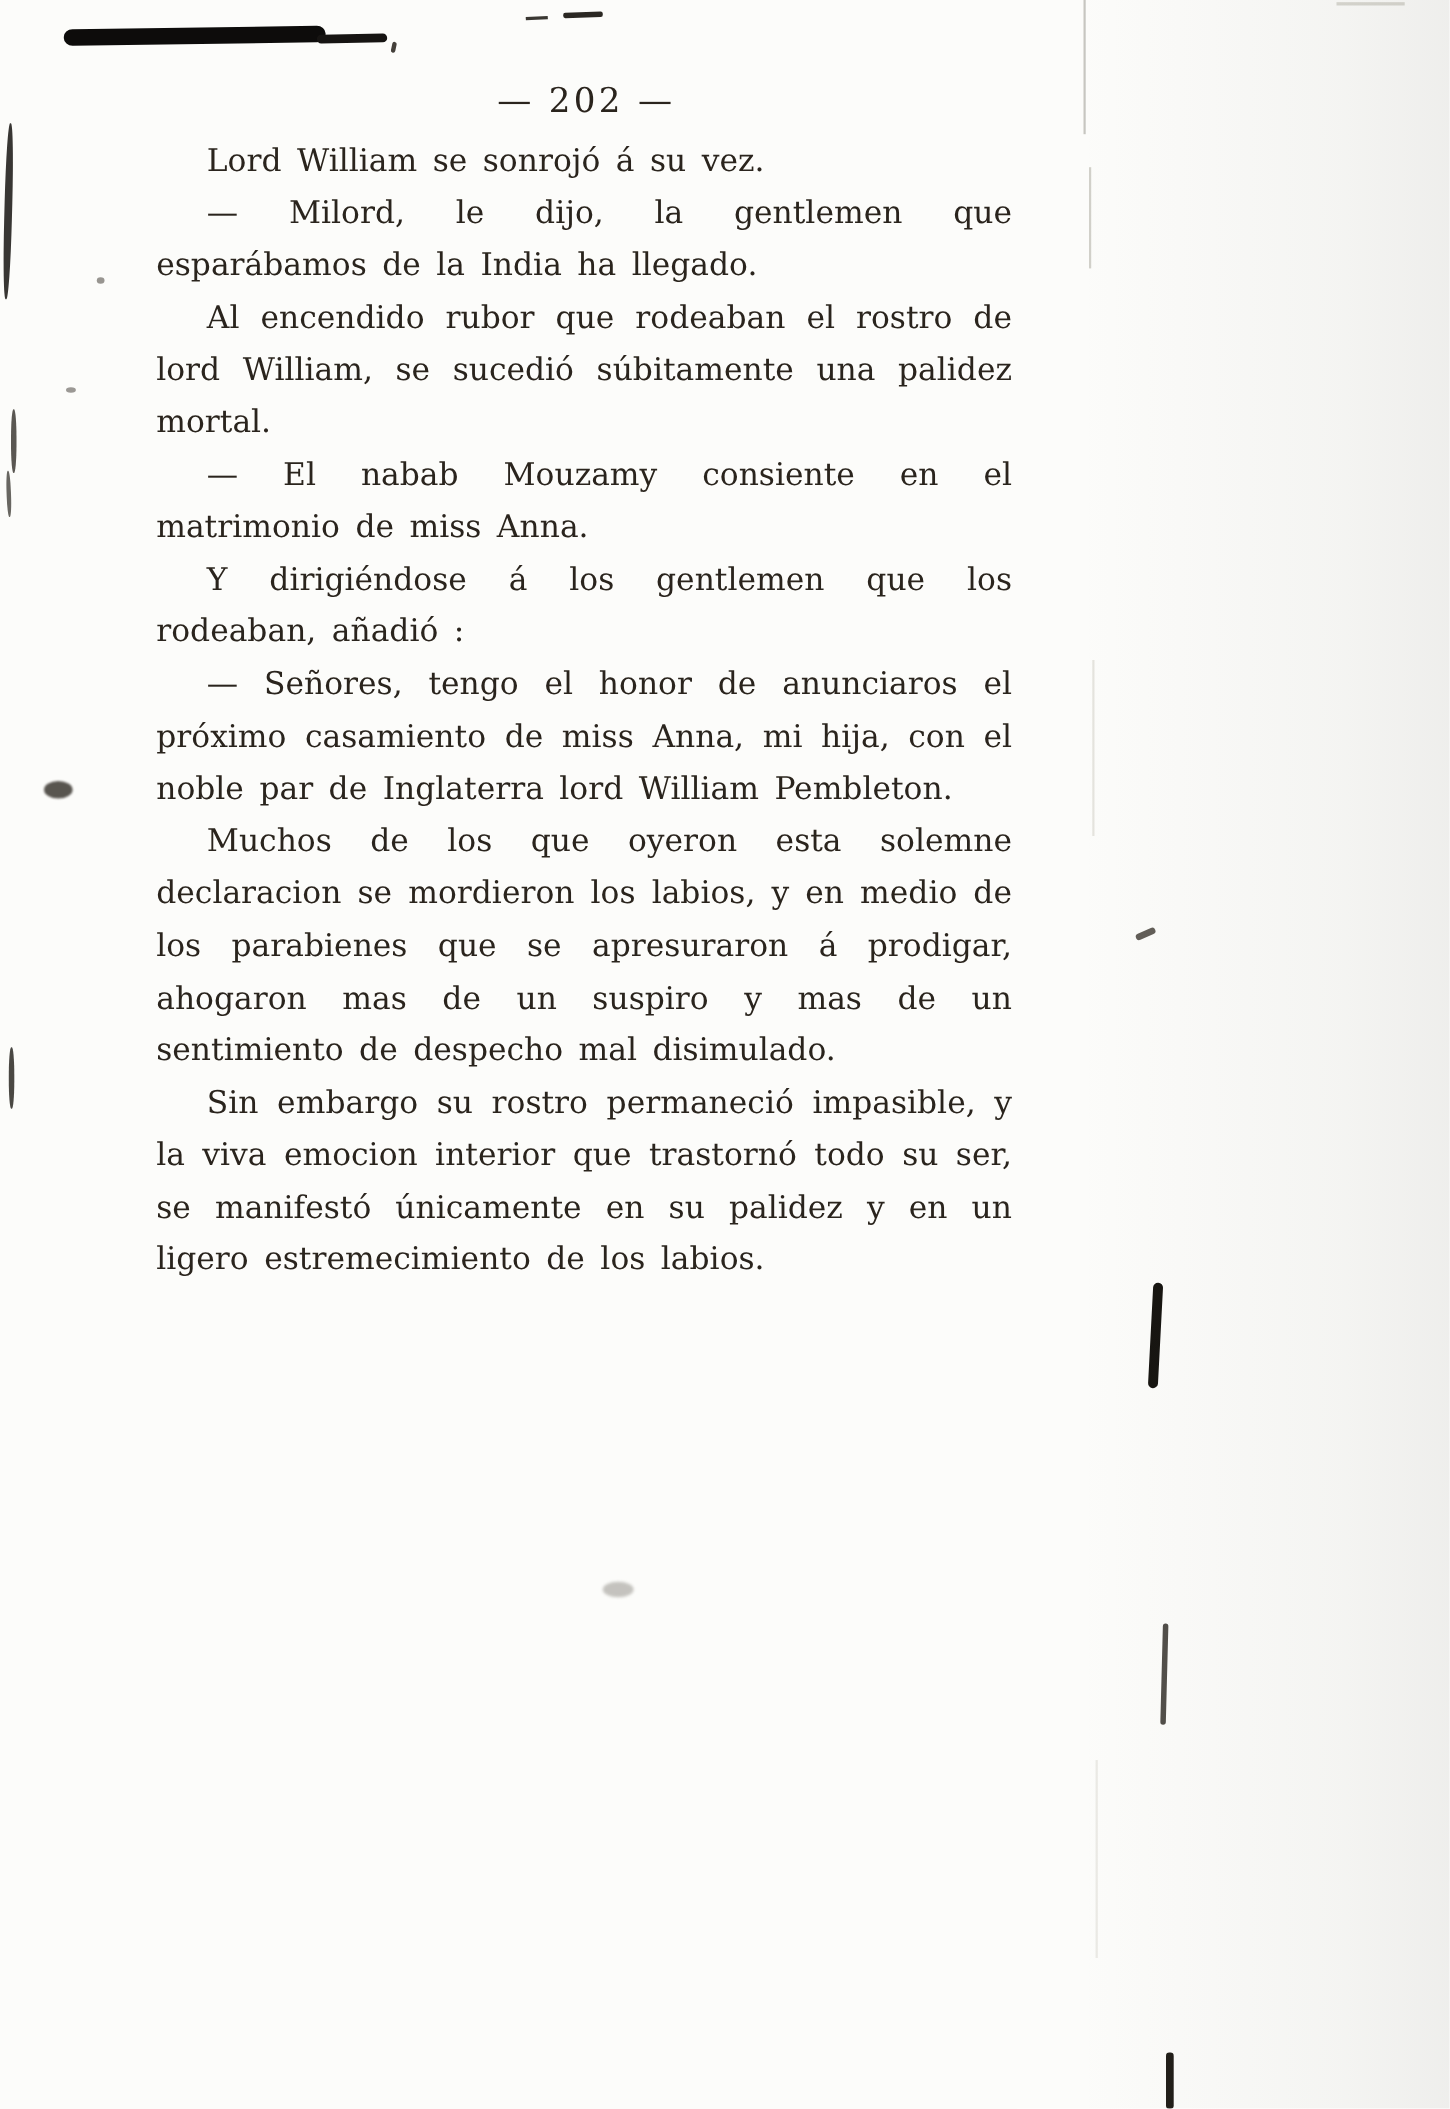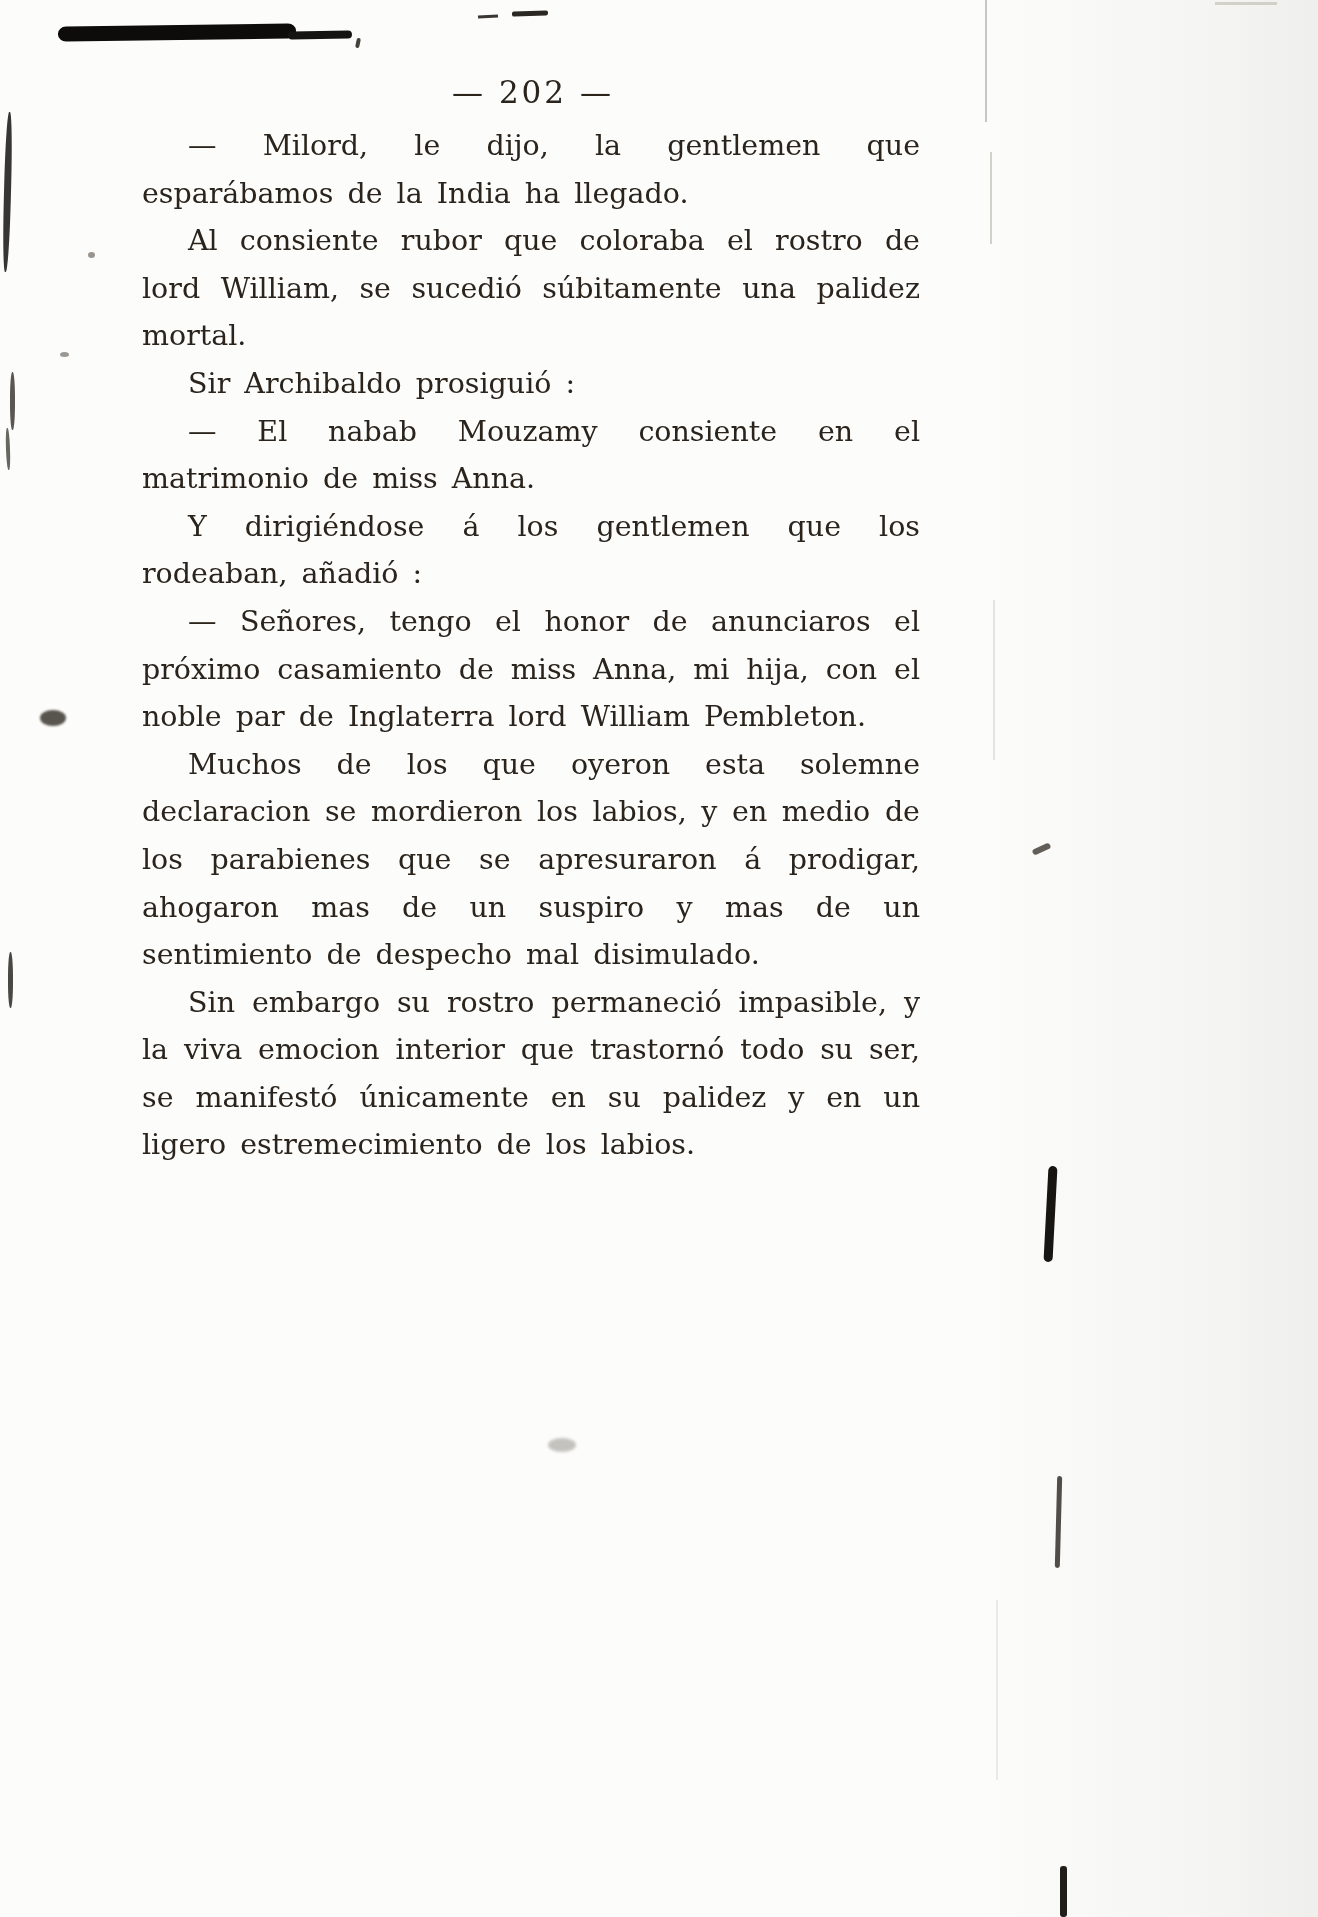--- a/index.html
+++ b/index.html
@@ -95,23 +95,23 @@
   <div class="art rmark-1"></div>
   <div class="art rmark-2"></div>
   <div class="art rmark-3"></div>
   <div class="art rarrow"></div>
   <div class="art bsmudge"></div>
   <div class="art trdash"></div>
 
   <div class="page-number">— 202 —</div>
 
   <div class="text-block">
+    <p>Lord William se sonrojó á su vez.</p>
     <p>— Milord, le dijo, la gentlemen que esparábamos de la India ha llegado.</p>
-    <p>Al consiente rubor que coloraba el rostro de lord William, se sucedió súbitamente una palidez mortal.</p>
-    <p>Sir Archibaldo prosiguió :</p>
+    <p>Al encendido rubor que rodeaban el rostro de lord William, se sucedió súbitamente una palidez mortal.</p>
     <p>— El nabab Mouzamy consiente en el matrimonio de miss Anna.</p>
     <p>Y dirigiéndose á los gentlemen que los rodeaban, añadió :</p>
     <p>— Señores, tengo el honor de anunciaros el próximo casamiento de miss Anna, mi hija, con el noble par de Inglaterra lord William Pembleton.</p>
     <p>Muchos de los que oyeron esta solemne declaracion se mordieron los labios, y en medio de los parabienes que se apresuraron á prodigar, ahogaron mas de un suspiro y mas de un sentimiento de despecho mal disimulado.</p>
     <p>Sin embargo su rostro permaneció impasible, y la viva emocion interior que trastornó todo su ser, se manifestó únicamente en su palidez y en un ligero estremecimiento de los labios.</p>
   </div>
 
 </div>
 
 </body></html>

